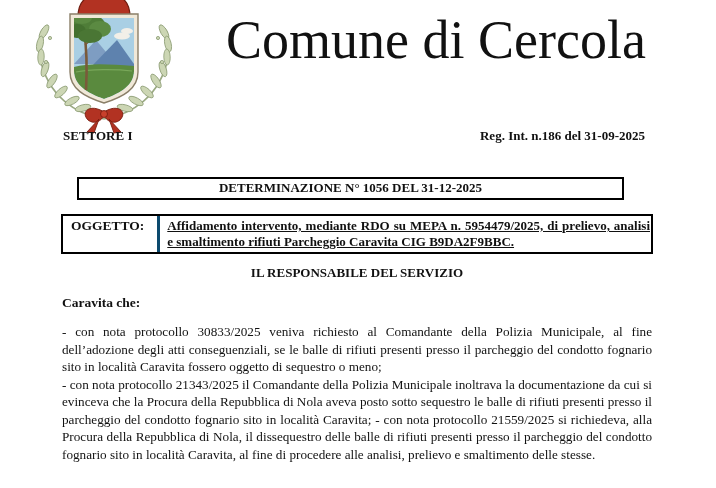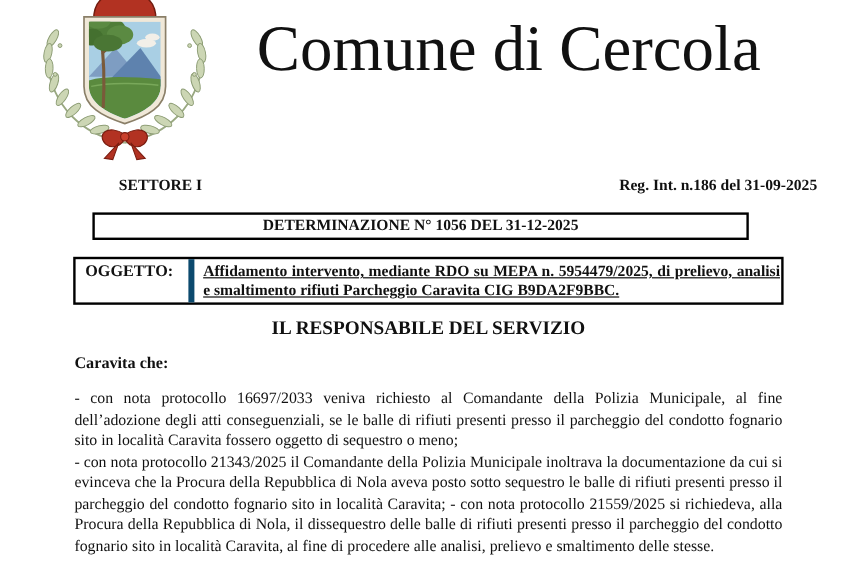--- a/index.html
+++ b/index.html
@@ -2,48 +2,48 @@
 <html style="--text: #111111; --crown-red: #b23222; --crown-gold: #c9a244; --ribbon-red: #b23222; --foliage-green: #4f7d38; --branch-green: #ccd6b4; --sky-blue: #a9cfe4; --mountain-blue: #5e82ae; --grass-green: #5a8a3e;"><head>
 <meta charset="utf-8">
 <style>
   * { margin:0; padding:0; box-sizing:border-box; }
   html, body { background:#ffffff; }
   .page {
     position:relative; width:716px; height:488px; background:#fff;
     font-family:"Liberation Serif", serif; color:#111; overflow:hidden;
   }
   .emblem { position:absolute; left:30px; top:0; width:148px; height:136px; }
-  .header-block { position:absolute; left:192px; top:12px; width:464px; text-align:center; }
+  .header-block { position:absolute; left:204px; top:12px; width:464px; text-align:center; }
   .doc-title { font-size:54px; line-height:56px; font-weight:normal; white-space:nowrap; }
   .doc-subtitle { font-size:16px; font-weight:bold; margin-top:9px; }
   .meta-row {
-    position:absolute; left:63px; top:146px; width:582px;
+    position:absolute; left:63px; top:128px; width:582px;
     display:flex; justify-content:space-between;
-    font-size:13px; font-weight:bold;margin-left:36px;
+    font-size:13px; font-weight:bold;
   }
   .det-box {
     position:absolute; left:77px; top:177px; width:547px; height:23px;
     border:2px solid #000; text-align:center;
     font-size:13px; font-weight:bold; line-height:18px;
   }
   .subject-box {
     position:absolute; left:61px; top:214px; width:592px;
     border:2px solid #000; display:flex; align-items:stretch;
   }
   .subject-label {
-    flex:0 0 88px; border-right:5px solid #0c4a6e;
+    flex:0 0 88px; border-right:3px solid #0c4a6e;
     font-weight:bold; font-size:13.5px; padding:2px 13px 2px 8px; line-height:15px;
   }
   .subject-text {
     flex:1; font-weight:bold; font-size:13px; line-height:15.5px;
     padding:2px 1px 3px 7px; text-decoration:underline; text-align:justify;
   }
   .role-heading {
     position:absolute; left:62px; width:590px; top:265px; text-align:center;
-    font-size:16px; font-weight:bold;
+    font-size:13px; font-weight:bold;
   }
   .premise-heading { position:absolute; left:62px; top:295px; font-size:13.5px; font-weight:bold; }
   .body-text {
     position:absolute; left:62px; top:323px; width:590px;
     font-size:13.2px; line-height:17.5px; text-align:justify;
   }
   .body-text p { margin:0; }
 </style>
 </head>
 <body>
@@ -139,17 +139,17 @@
 
   <div class="subject-box">
     <div class="subject-label">OGGETTO:</div>
     <div class="subject-text">Affidamento intervento, mediante RDO su MEPA n. 5954479/2025, di prelievo, analisi e smaltimento rifiuti Parcheggio Caravita  CIG B9DA2F9BBC.</div>
   </div>
 
   <div class="role-heading">IL RESPONSABILE DEL SERVIZIO</div>
   <div class="premise-heading">Caravita che:</div>
 
   <div class="body-text">
-    <p>- con nota protocollo 16697/2033 veniva richiesto al Comandante della Polizia Municipale, al fine dell’adozione degli atti conseguenziali, se le balle di rifiuti presenti presso il parcheggio del condotto fognario sito in località Caravita fossero oggetto di sequestro o meno;</p>
+    <p>- con nota protocollo 30833/2025 veniva richiesto al Comandante della Polizia Municipale, al fine dell’adozione degli atti conseguenziali, se le balle di rifiuti presenti presso il parcheggio del condotto fognario sito in località Caravita fossero oggetto di sequestro o meno;</p>
     <p>- con nota protocollo 21343/2025 il Comandante della Polizia Municipale inoltrava la documentazione da cui si evinceva che la Procura della Repubblica di Nola aveva posto sotto sequestro le balle di rifiuti presenti presso il parcheggio del condotto fognario sito in località Caravita; - con nota protocollo 21559/2025 si richiedeva, alla Procura della Repubblica di Nola, il dissequestro delle balle di rifiuti presenti presso il parcheggio del condotto fognario sito in località Caravita, al fine di procedere alle analisi, prelievo e smaltimento delle stesse.</p>
   </div>
 
 </div>
 
 </body></html>

